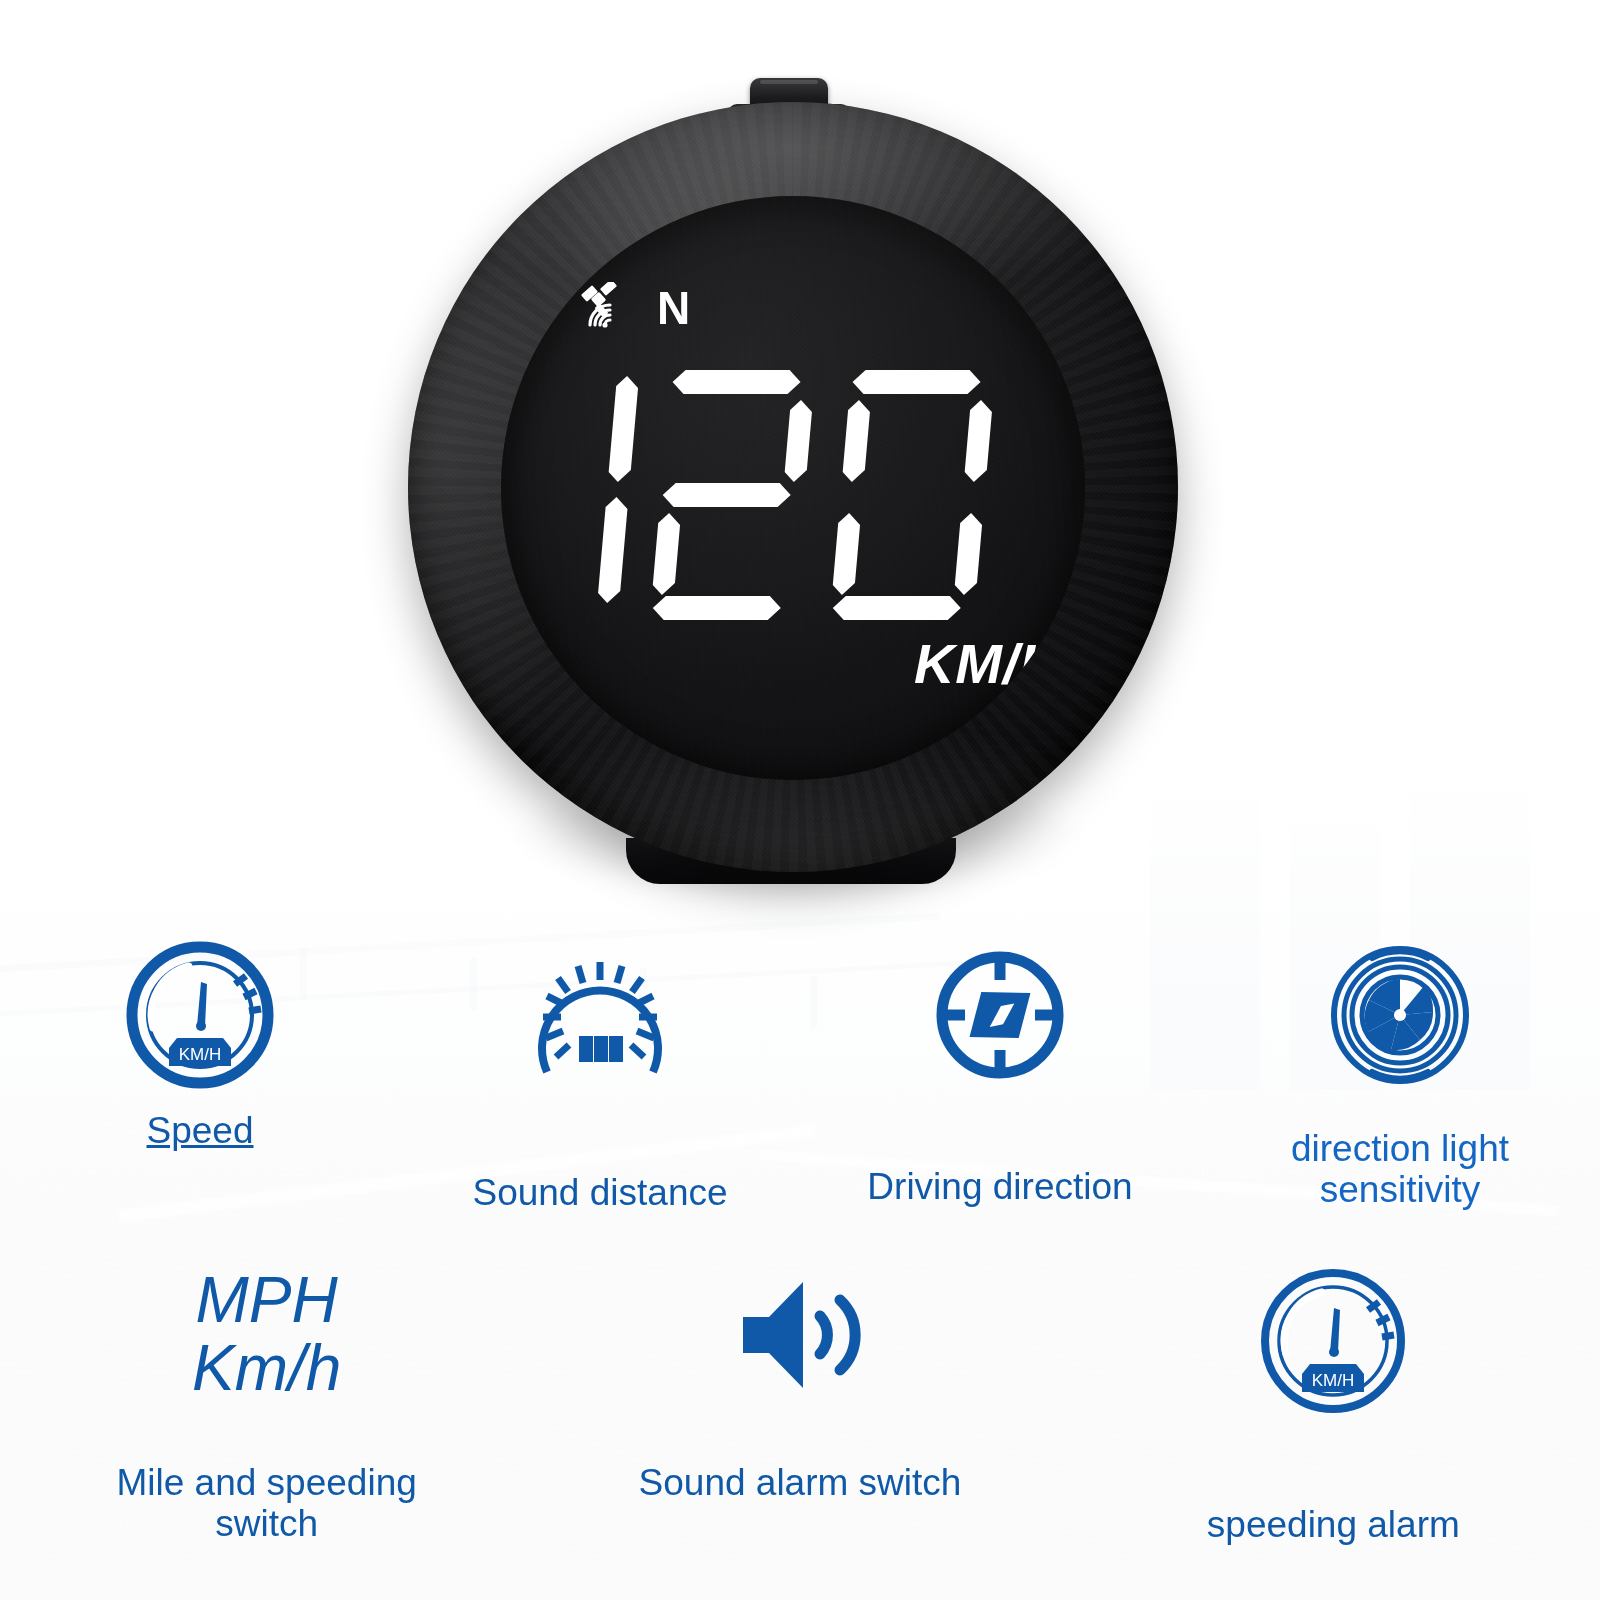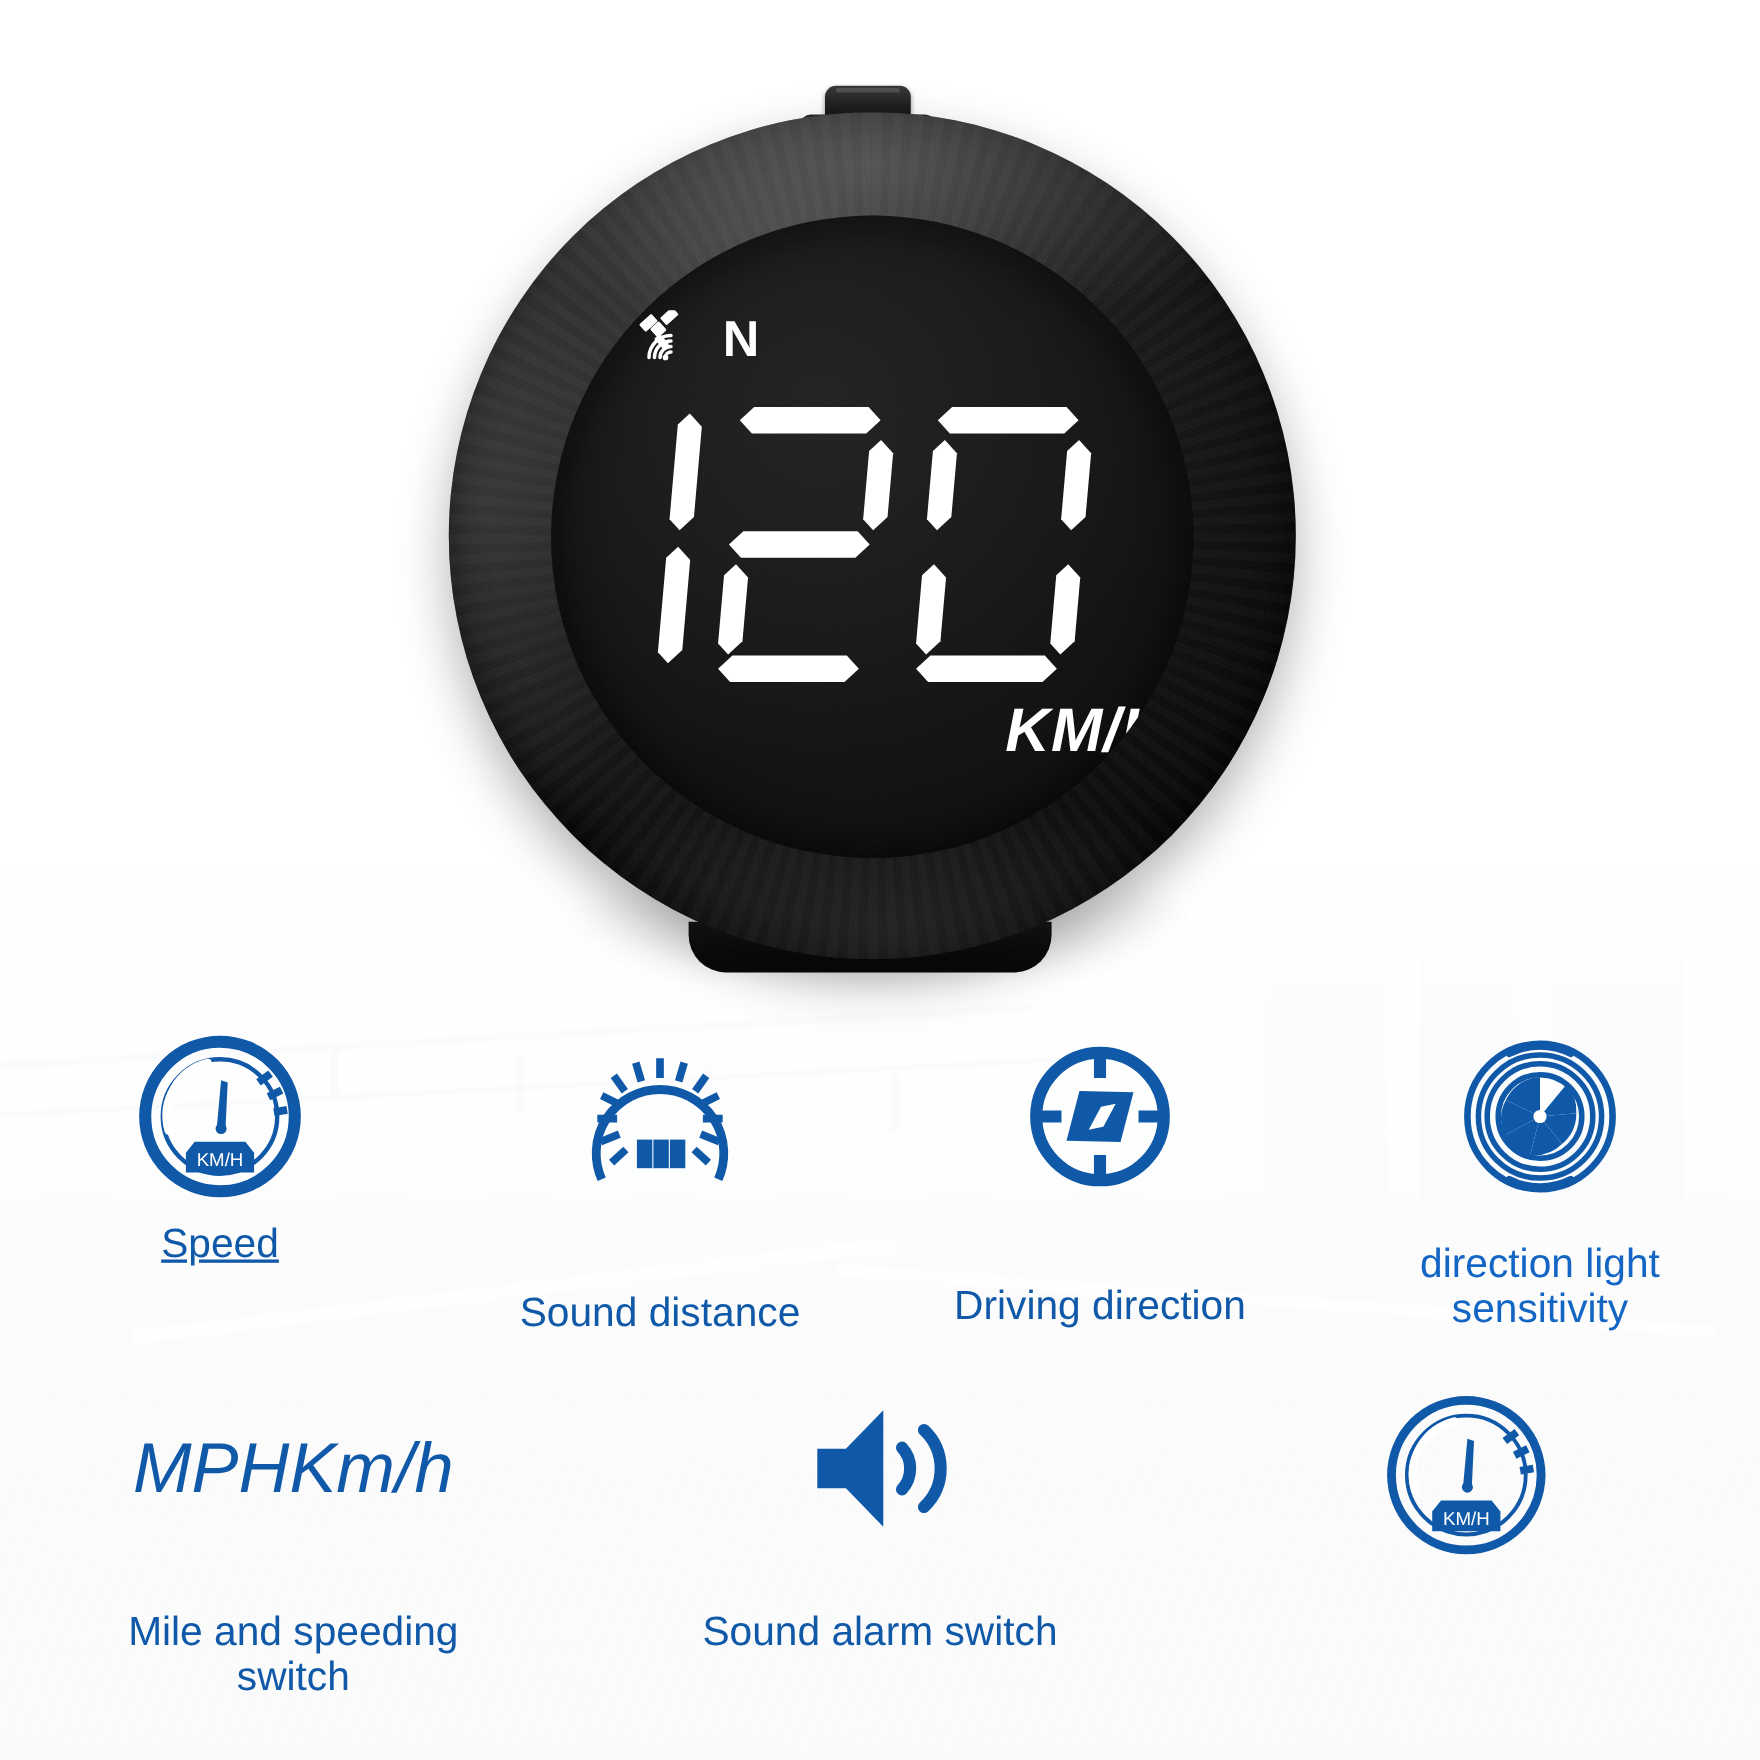--- a/index.html
+++ b/index.html
@@ -91,21 +91,21 @@
   .features{position:absolute;left:0;top:930px;width:1600px;height:670px;z-index:5;}
   .frow{display:flex;width:1600px;}
   .frow.r1{height:320px;}
   .frow.r2{height:350px;}
   .fcell{flex:1 1 25%;display:flex;flex-direction:column;align-items:center;}
   .ficon{height:170px;display:flex;align-items:center;justify-content:center;}
   .flabel{margin-top:10px;text-align:center;color:#1059A8;
     font-size:37px;line-height:1.12;font-family:"Liberation Sans", sans-serif;
     max-width:330px;}
   .flabel.bright{color:#1366C4;}
-  .mph-text{display:flex;align-items:center;justify-content:space-between;
+  .mph-text{display:flex;flex-direction:column;align-items:center;justify-content:space-between;
     color:#1059A8;font-style:italic;font-size:64px;line-height:1.06;font-weight:normal;
     font-family:"Liberation Sans", sans-serif;}
 
   .r1 .fcell:nth-child(1) .flabel{text-decoration:underline;}
   .r1 .fcell:nth-child(2) .flabel{margin-top:72px;}
   .r1 .fcell:nth-child(3) .flabel{margin-top:66px;}
   .r1 .fcell:nth-child(4) .flabel{margin-top:28px;}
   .r2 .fcell:nth-child(1) .flabel{margin-top:42px;}
   .r2 .fcell:nth-child(2) .flabel{margin-top:42px;}
   .r2 .fcell:nth-child(3) .flabel{margin-top:78px;}
@@ -323,19 +323,20 @@
               <line x1="110" y1="44" x2="121" y2="36"></line>
               <line x1="119" y1="57" x2="131" y2="51"></line>
               <line x1="124" y1="71" x2="136" y2="69"></line>
             </g>
             <polygon points="76,42 82,44 80,86 72,86" fill="#1059A8"></polygon>
             <circle cx="76" cy="86" r="5" fill="#1059A8"></circle>
             <path d="M44 108 L52 98 L98 98 L106 108 L106 126 L44 126 Z" fill="#1059A8"></path>
             <text x="75" y="120" text-anchor="middle" fill="#ffffff" font-size="17" font-family="Liberation Sans, sans-serif">KM/H</text>
           </svg>
         </div>
+        <div class="flabel">speeding alarm</div>
       </div>
 
 
     </div>
   </div>
 
 </div>
 
 </body></html>

